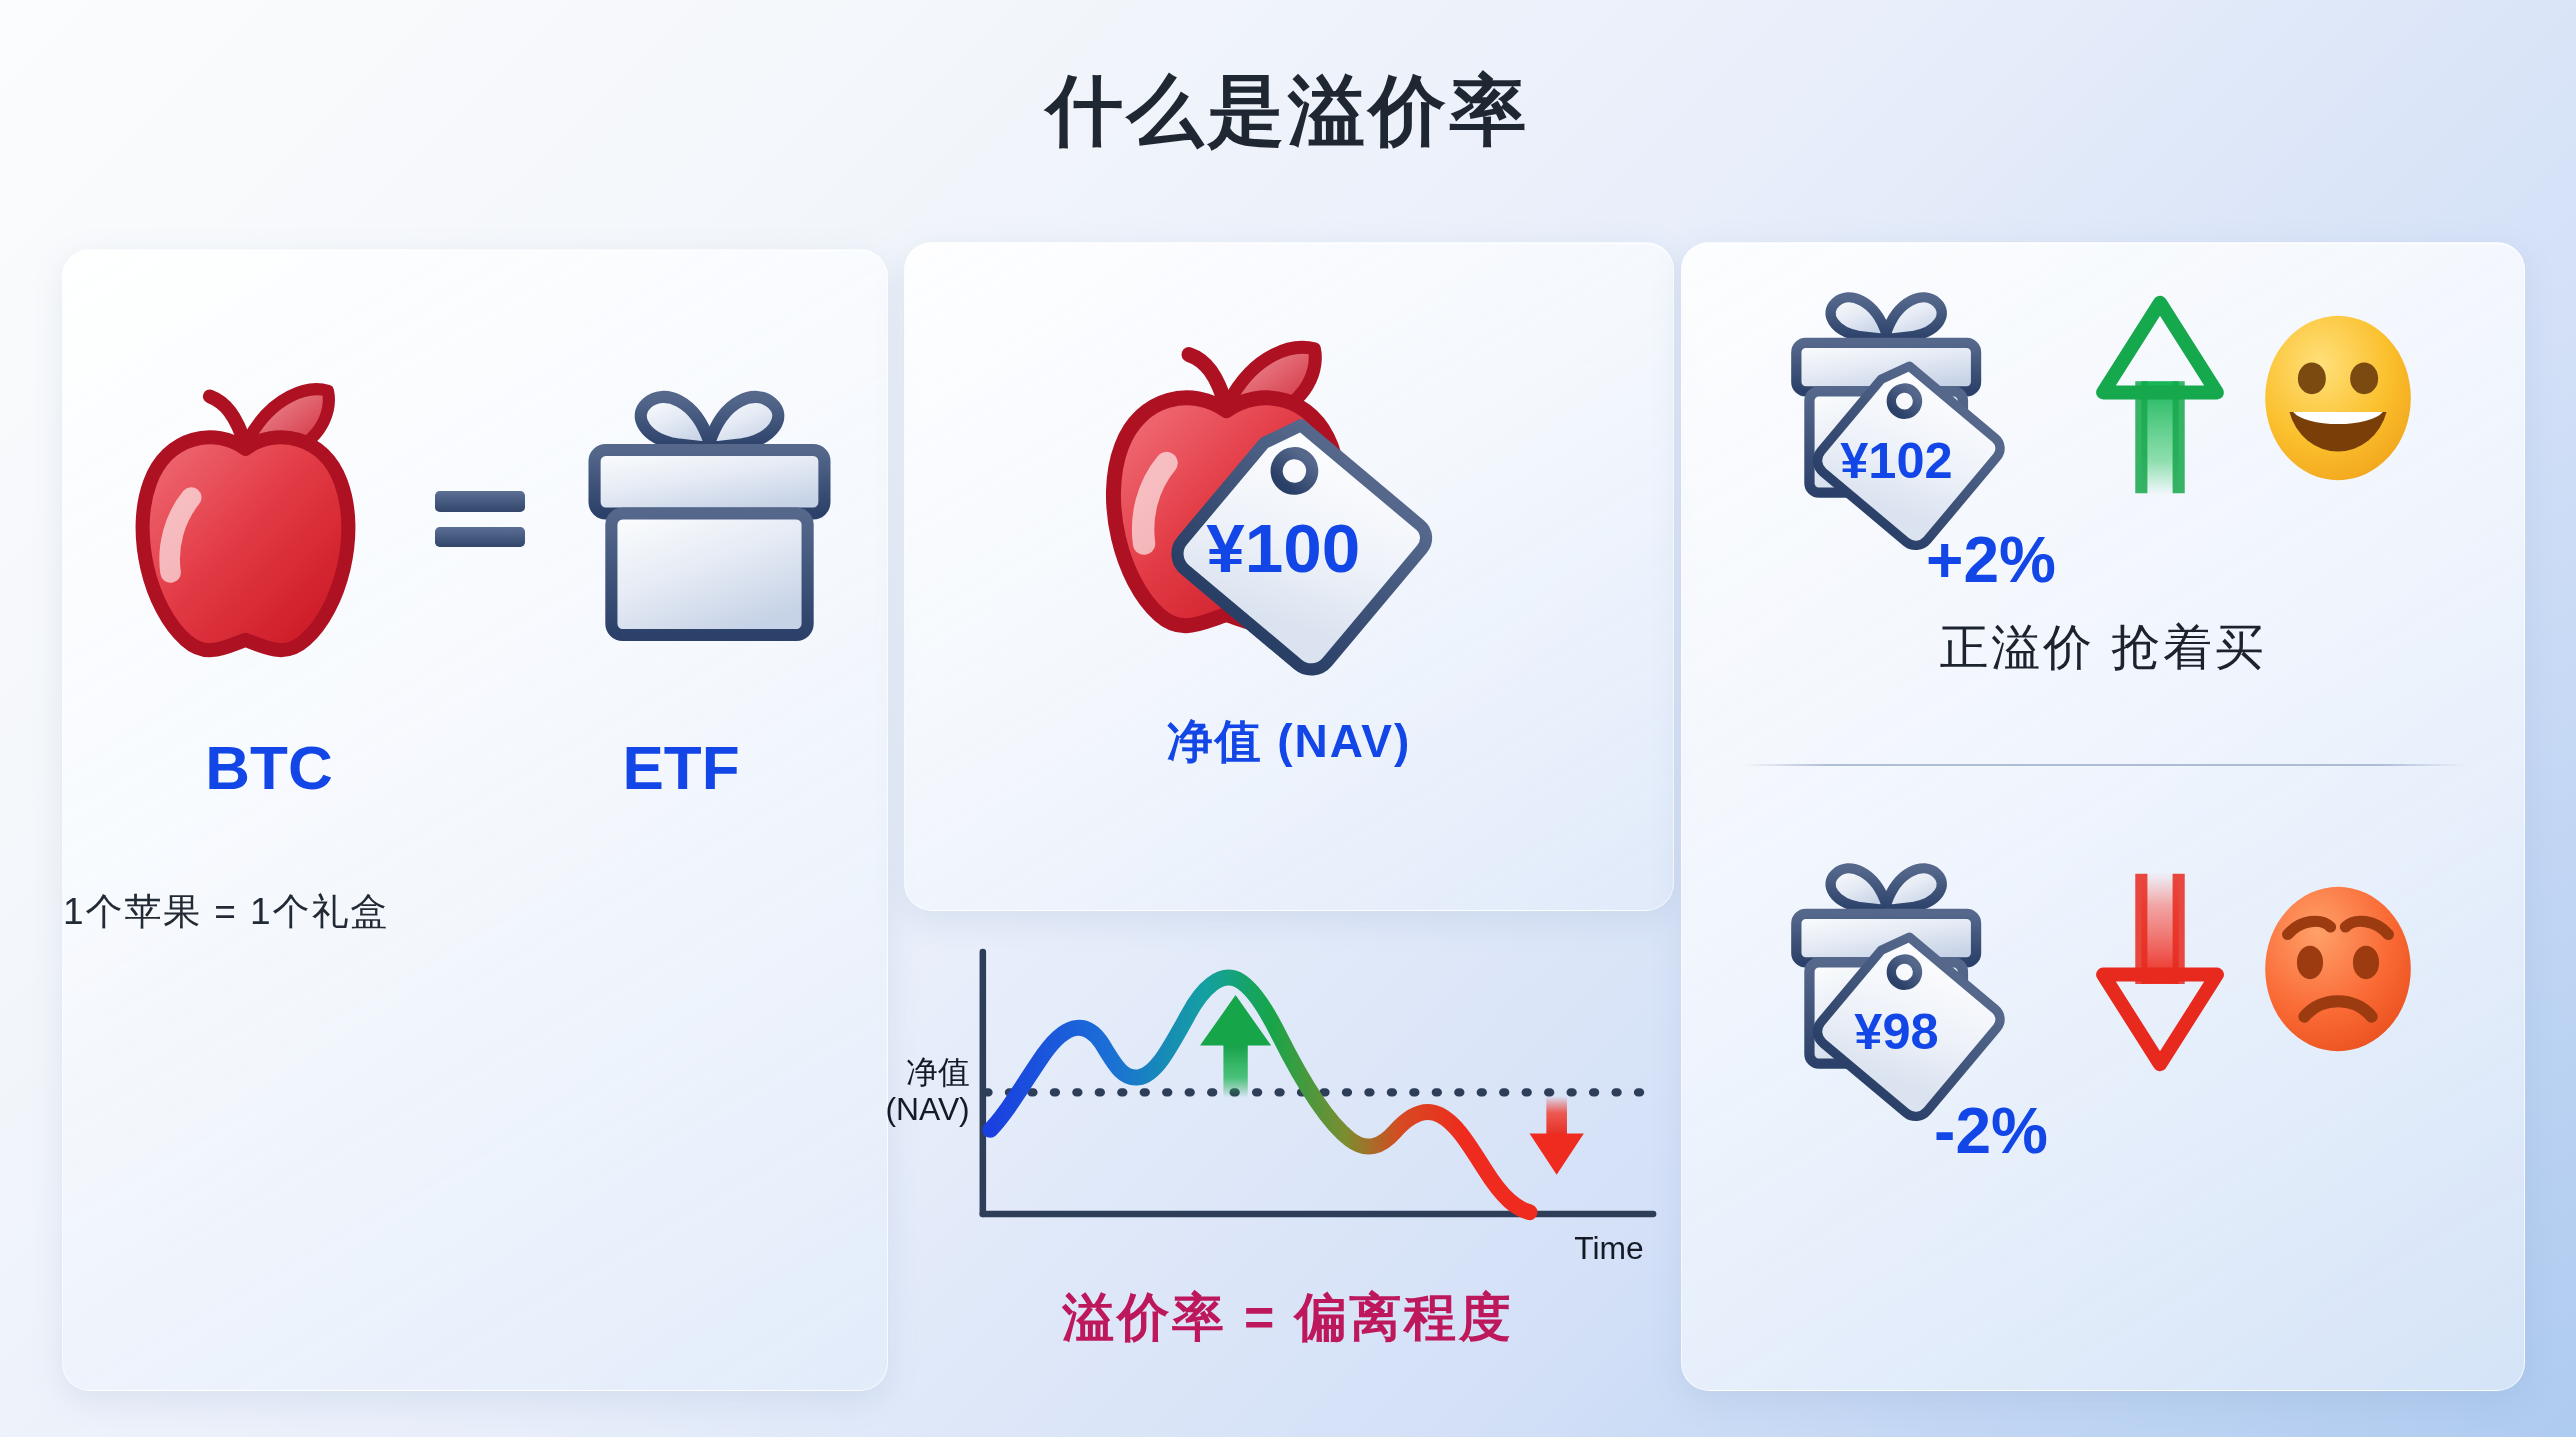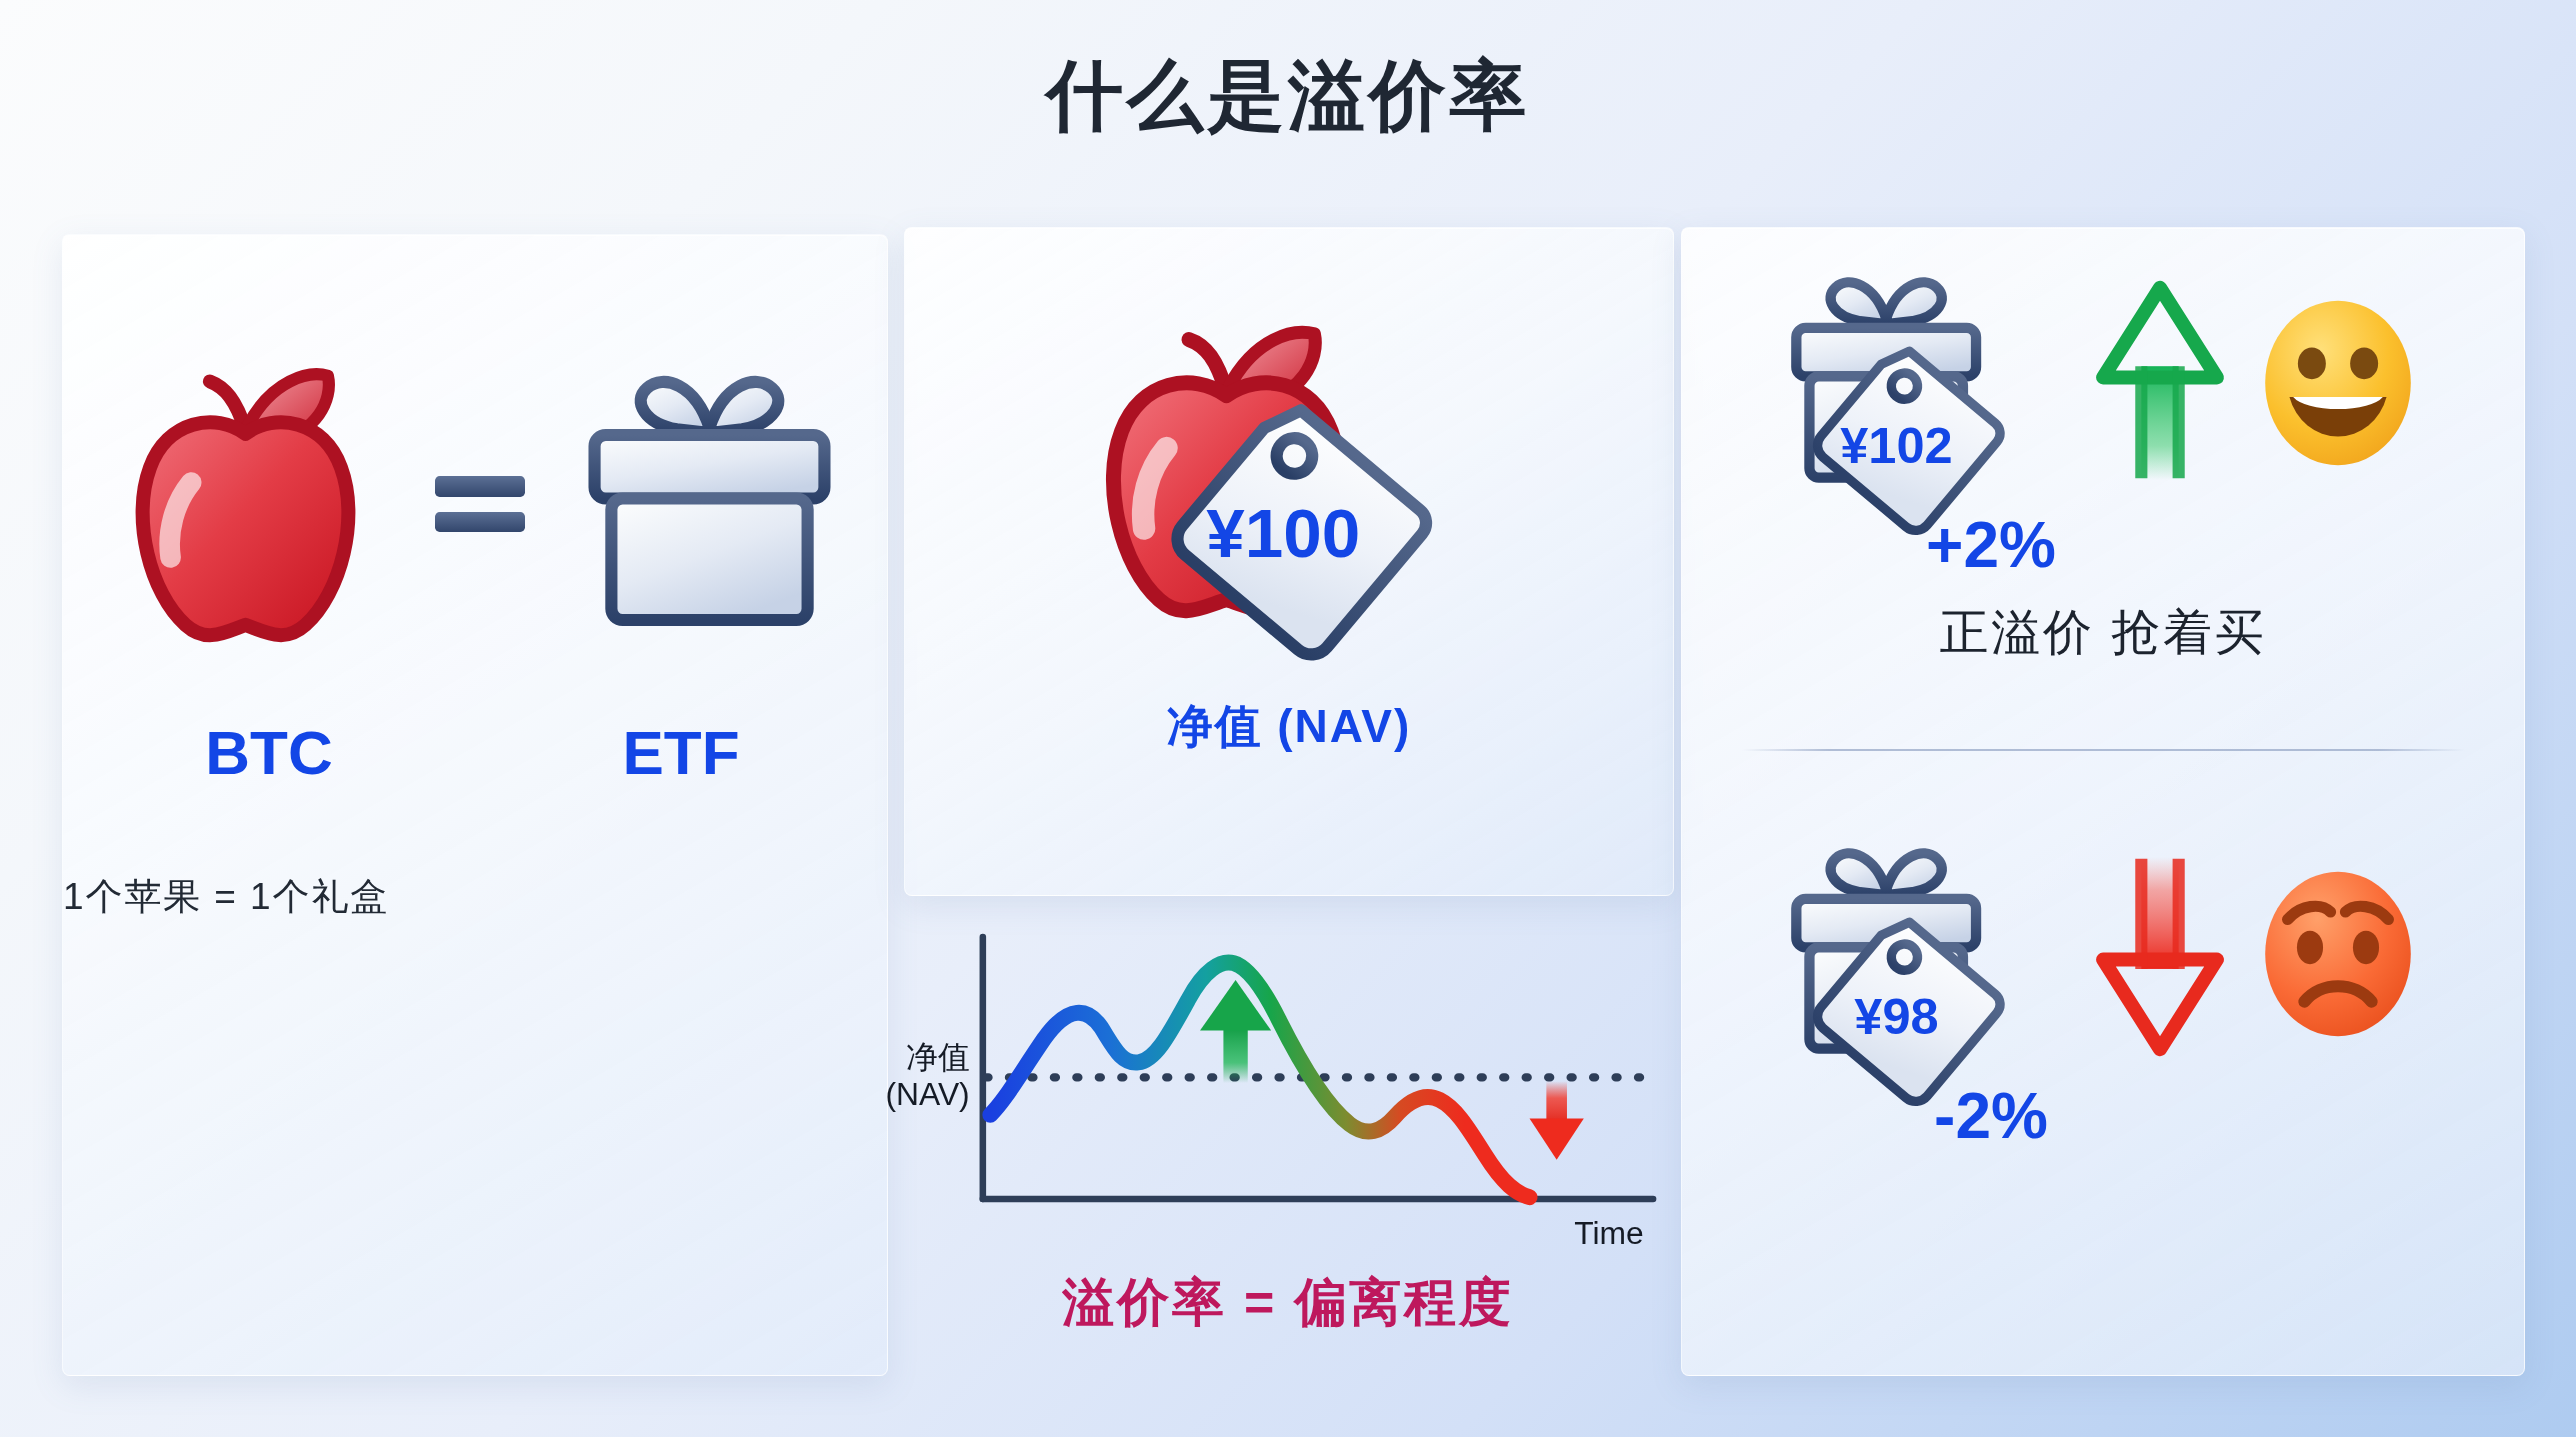--- a/index.html
+++ b/index.html
@@ -3,32 +3,32 @@
 <meta charset="utf-8">
 <title>什么是溢价率</title>
 <style>
   html,body{margin:0;padding:0;}
   body{
     width:2576px;height:1438px;overflow:hidden;
     font-family:"Liberation Sans","DejaVu Sans",sans-serif;
     background:linear-gradient(135deg,#fbfcfd 0%,#f4f7fb 22%,#e8eefa 48%,#d3e0f7 72%,#aecbf0 100%);
     position:relative;
   }
-  .stage{position:absolute;inset:0;}
+  .stage{position:absolute;inset:0;margin-top:15px;}
 
   
   .title{
     position:absolute;left:0;top:45px;width:100%;
     text-align:center;font-size:77px;font-weight:700;color:#1f2733;
     letter-spacing:3.7px;
   }
 
   
   .card{
-    position:absolute;border-radius:8px;
+    position:absolute;border-radius:28px;
     background:linear-gradient(150deg,rgba(255,255,255,.88) 0%,rgba(247,250,254,.80) 45%,rgba(226,236,250,.72) 100%);
     box-shadow:0 9.4px 32px rgba(90,120,170,.13), inset 0 0.9px 0 rgba(255,255,255,.75);
     border:0.9px solid rgba(255,255,255,.65);
   }
   #card-left  {left:62px;  top:234px; width:824px;  height:1140px;}
   #card-nav   {left:904px; top:227px; width:768px;  height:667px;}
   #card-right {left:1681px;top:227px; width:842px;  height:1147px;}
 
   
   .row-eq{position:absolute;left:0;top:67px;width:100%;height:393px;

